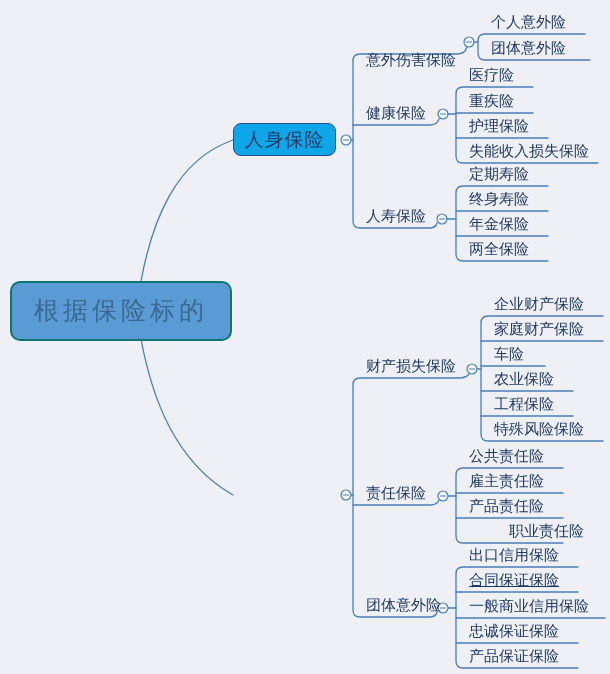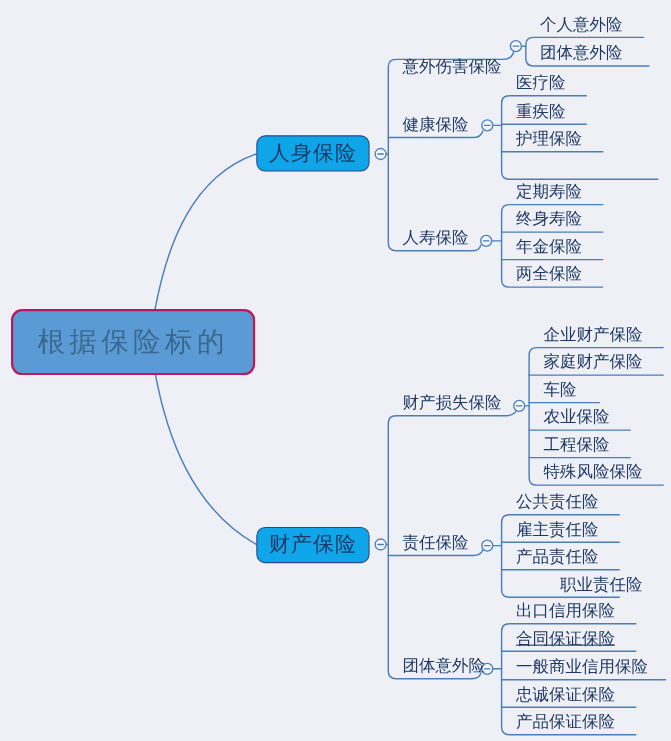--- a/index.html
+++ b/index.html
@@ -4,21 +4,21 @@
 <style>
   html,body{margin:0;padding:0;}
   body{font-family:"DejaVu Sans","Liberation Sans",sans-serif;}
   #canvas{
     position:relative;width:610px;height:674px;overflow:hidden;
     background:#EEF0F6;
   }
   #wires{position:absolute;left:0;top:0;width:610px;height:674px;}
   .root-box{
     position:absolute;left:10px;top:281px;width:218px;height:56px;
-    background:#5B9BD5;border:2px solid #be185d;border-radius:10px;
+    background:#5B9BD5;border:2px solid #0f766e;border-radius:10px;
     color:#3A688F;font-size:25px;letter-spacing:4px;
     text-align:center;line-height:56px;white-space:nowrap;cursor:default;
   }
   .branch-box{
     position:absolute;width:101px;height:31px;
     background:#0ea5e9;border:1.5px solid #2B4A8C;border-radius:8px;
     color:#1F3864;font-size:19px;letter-spacing:1px;
     text-align:center;line-height:31px;white-space:nowrap;cursor:default;
   }
   .topic,.leaf{
@@ -114,36 +114,36 @@
     </g>
     <g>
       <circle class="toggle-circle" cx="443" cy="608" r="5"></circle>
         <path class="toggle-minus" d="M 440.5 608 L 445.5 608"></path>
     </g>
   </svg>
 
   <div class="root-box">根据保险标的</div>
 
   <div class="branch-box" style="left:233px;top:123px;">人身保险</div>
-  <div class="branch-box" style="left:233px;top:479px;">财产保险</div>
 
   <div class="topic" style="left:366px;top:33px;margin-top:18px;">意外伤害保险</div>
   <div class="topic" style="left:366px;top:104px;">健康保险</div>
   <div class="topic" style="left:366px;top:207px;">人寿保险</div>
 
   <div class="topic" style="left:366px;top:357px;">财产损失保险</div>
   <div class="topic" style="left:366px;top:484px;">责任保险</div>
   <div class="topic" style="left:366px;top:596px;">团体意外险</div>
 
   <div class="leaf" style="left:491px;top:13px;">个人意外险</div>
   <div class="leaf" style="left:491px;top:39px;">团体意外险</div>
 
   <div class="leaf" style="left:469px;top:66px;">医疗险</div>
   <div class="leaf" style="left:469px;top:92px;">重疾险</div>
   <div class="leaf" style="left:469px;top:117px;">护理保险</div>
+  <div class="leaf" style="left:469px;top:142px;">失能收入损失保险</div>
 
   <div class="leaf" style="left:469px;top:165px;">定期寿险</div>
   <div class="leaf" style="left:469px;top:190px;">终身寿险</div>
   <div class="leaf" style="left:469px;top:215px;">年金保险</div>
   <div class="leaf" style="left:469px;top:240px;">两全保险</div>
 
   <div class="leaf" style="left:494px;top:295px;">企业财产保险</div>
   <div class="leaf" style="left:494px;top:320px;">家庭财产保险</div>
   <div class="leaf" style="left:494px;top:345px;">车险</div>
   <div class="leaf" style="left:494px;top:370px;">农业保险</div>

